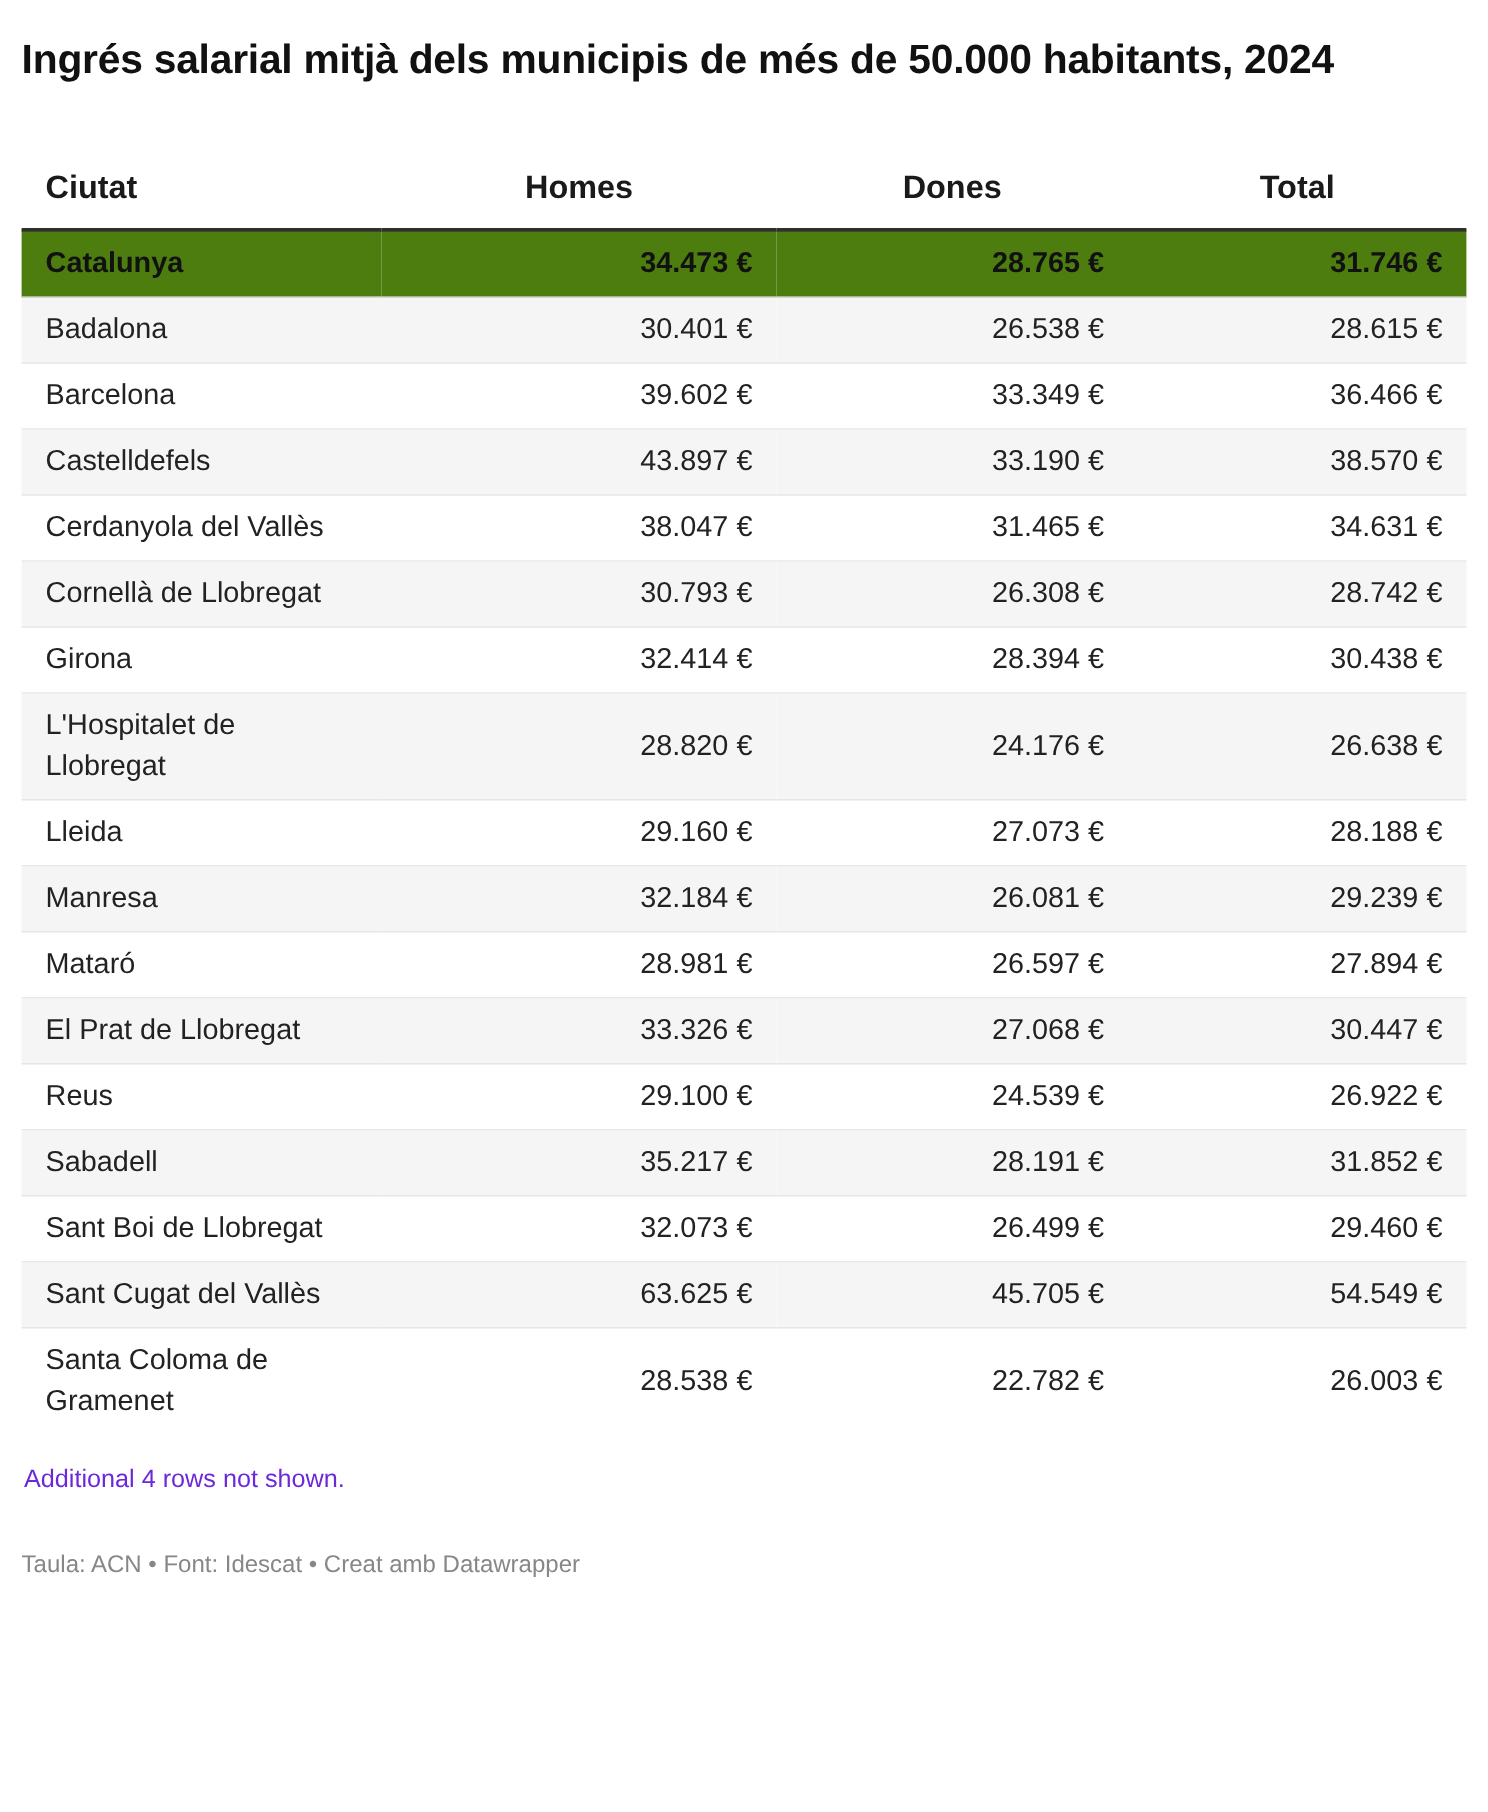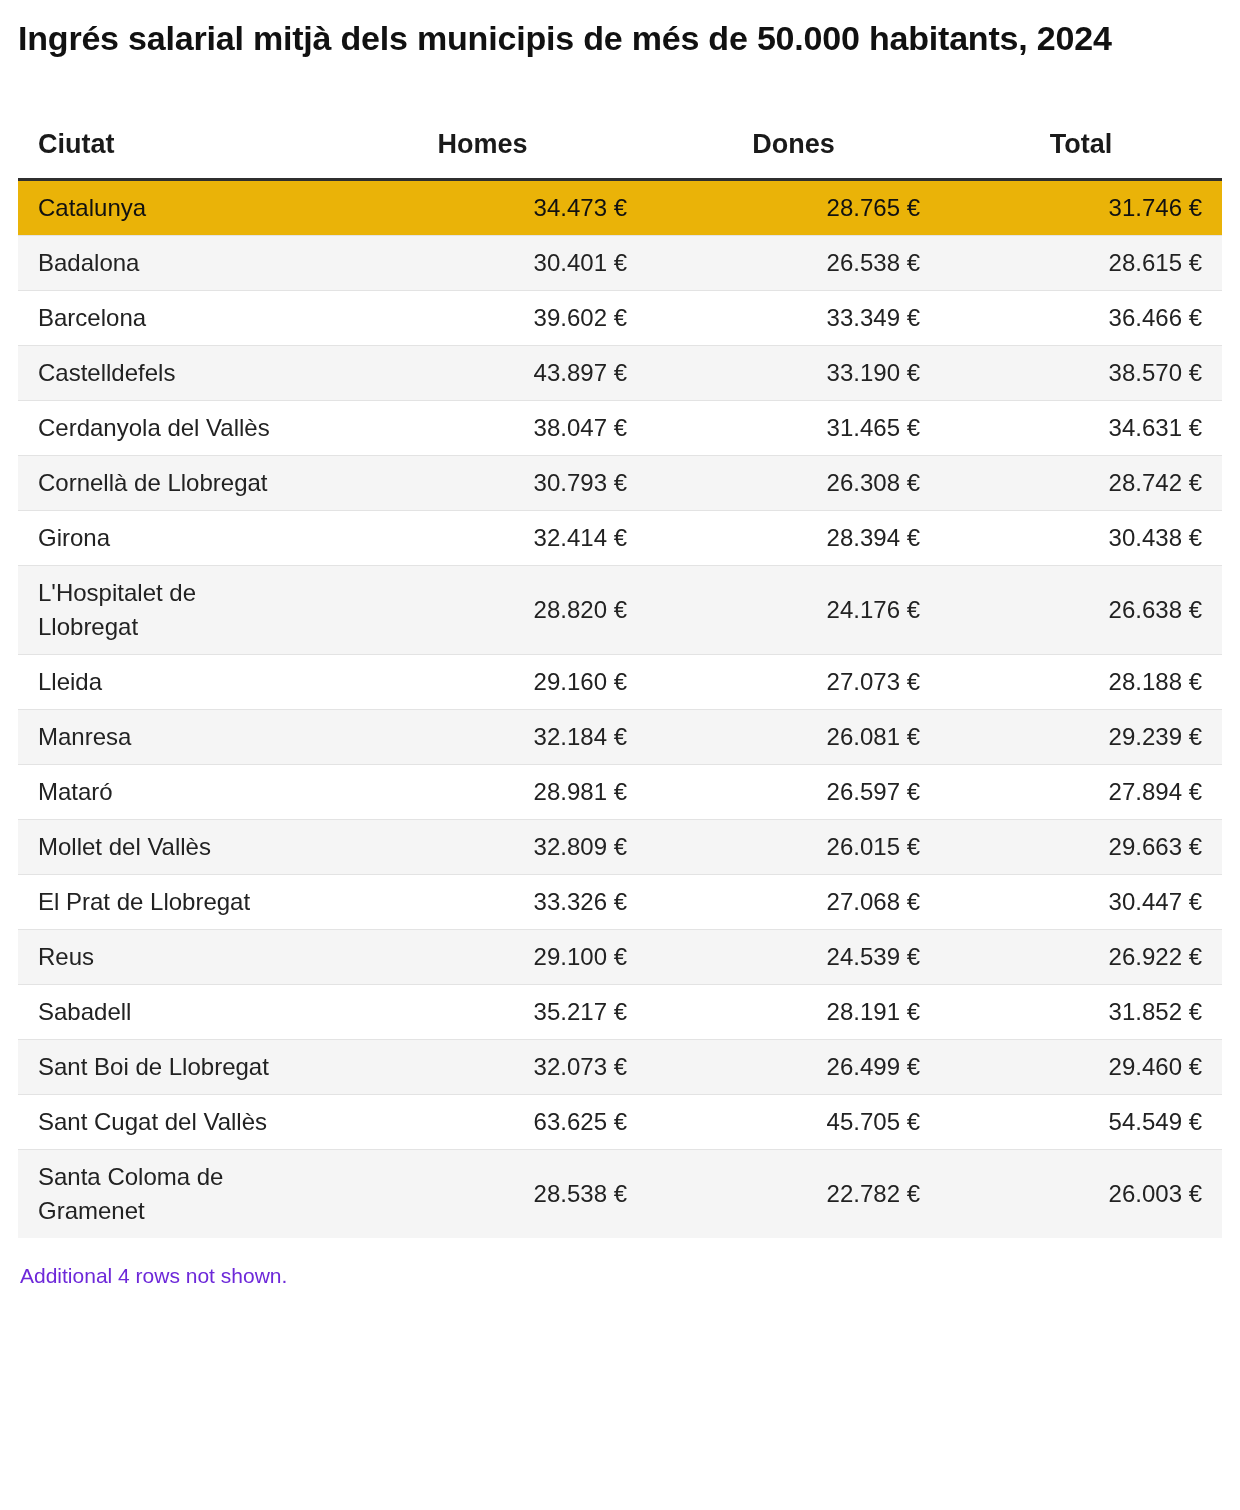--- a/index.html
+++ b/index.html
@@ -7,21 +7,21 @@
     margin: 0;
     padding: 0;
     background: #ffffff;
     font-family: "Liberation Sans", "DejaVu Sans", sans-serif;
     color: #222222;
   }
   .page {
     width: 1240px;
     min-height: 1510px;
     box-sizing: border-box;
-    padding: 14px 18px 10px 18px;
+    padding: 26px 18px 10px 18px;
     background: #ffffff;
   }
   h1.chart-title {
     margin: 0 0 52px 0;
     max-width: 1100px;
     font-size: 34px;
     line-height: 48px;
     font-weight: 700;
     color: #111111;
     letter-spacing: -0.2px;
@@ -51,22 +51,22 @@
     padding: 10px 20px;
     text-align: right;
     color: #222222;
     vertical-align: middle;
     word-wrap: break-word;
   }
   tbody td.left { text-align: left; }
   tbody tr + tr { border-top: 1px solid #e3e3e3; }
   tbody tr:nth-child(even) { background: #f5f5f5; }
   tbody tr.hl {
-    background: #eab308;
-    font-weight: 400;
+    background: #4d7c0f;
+    font-weight: 700;
   }
   tbody tr.hl td { color: #111111; }
   p.note {
     margin: 22px 0 0 2px;
     font-size: 21px;
     line-height: 32px;
     color: #6d28d9;
   }
   p.caption {
     margin: 42px 0 0 0;
@@ -158,26 +158,20 @@
         <td>26.081 €</td>
         <td>29.239 €</td>
       </tr>
       <tr>
         <td class="left">Mataró</td>
         <td>28.981 €</td>
         <td>26.597 €</td>
         <td>27.894 €</td>
       </tr>
       <tr>
-        <td class="left">Mollet del Vallès</td>
-        <td>32.809 €</td>
-        <td>26.015 €</td>
-        <td>29.663 €</td>
-      </tr>
-      <tr>
         <td class="left">El Prat de Llobregat</td>
         <td>33.326 €</td>
         <td>27.068 €</td>
         <td>30.447 €</td>
       </tr>
       <tr>
         <td class="left">Reus</td>
         <td>29.100 €</td>
         <td>24.539 €</td>
         <td>26.922 €</td>
@@ -204,14 +198,15 @@
         <td class="left">Santa Coloma de Gramenet</td>
         <td>28.538 €</td>
         <td>22.782 €</td>
         <td>26.003 €</td>
       </tr>
     </tbody>
   </table>
 
   <p class="note">Additional 4 rows not shown.</p>
 
+  <p class="caption">Taula: ACN • Font: Idescat • Creat amb Datawrapper</p>
 
 </div>
 
 </body></html>

